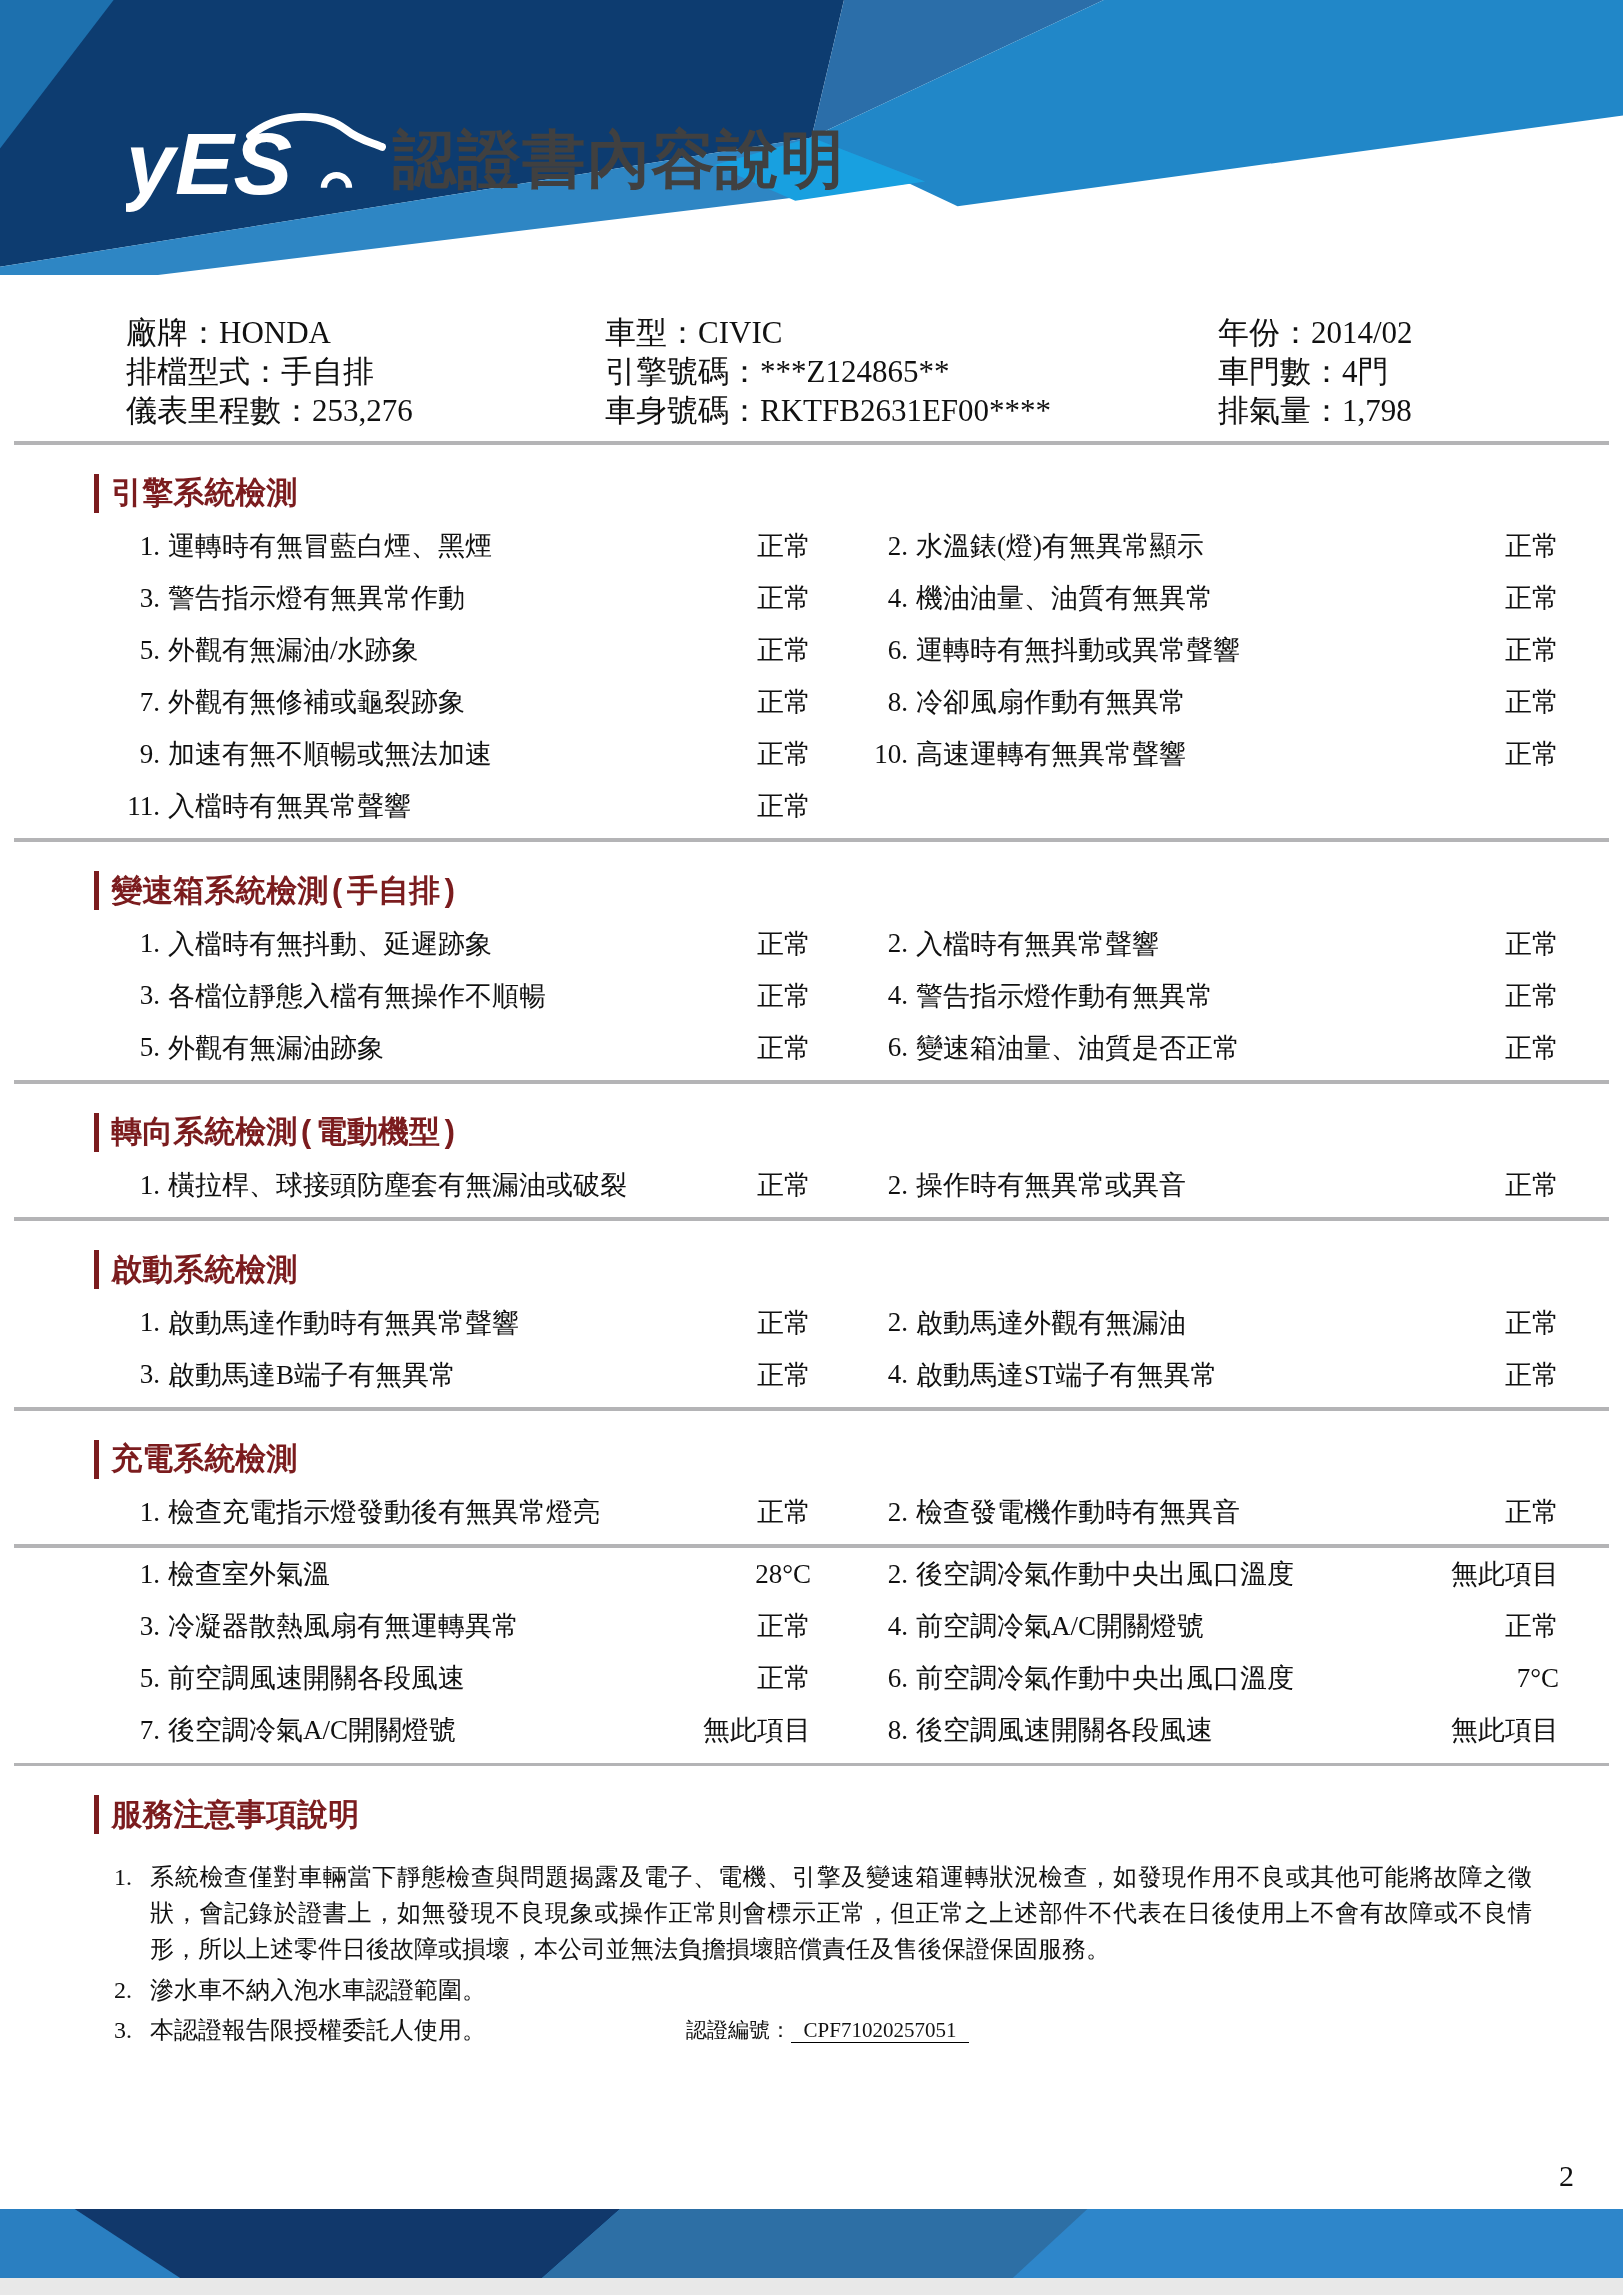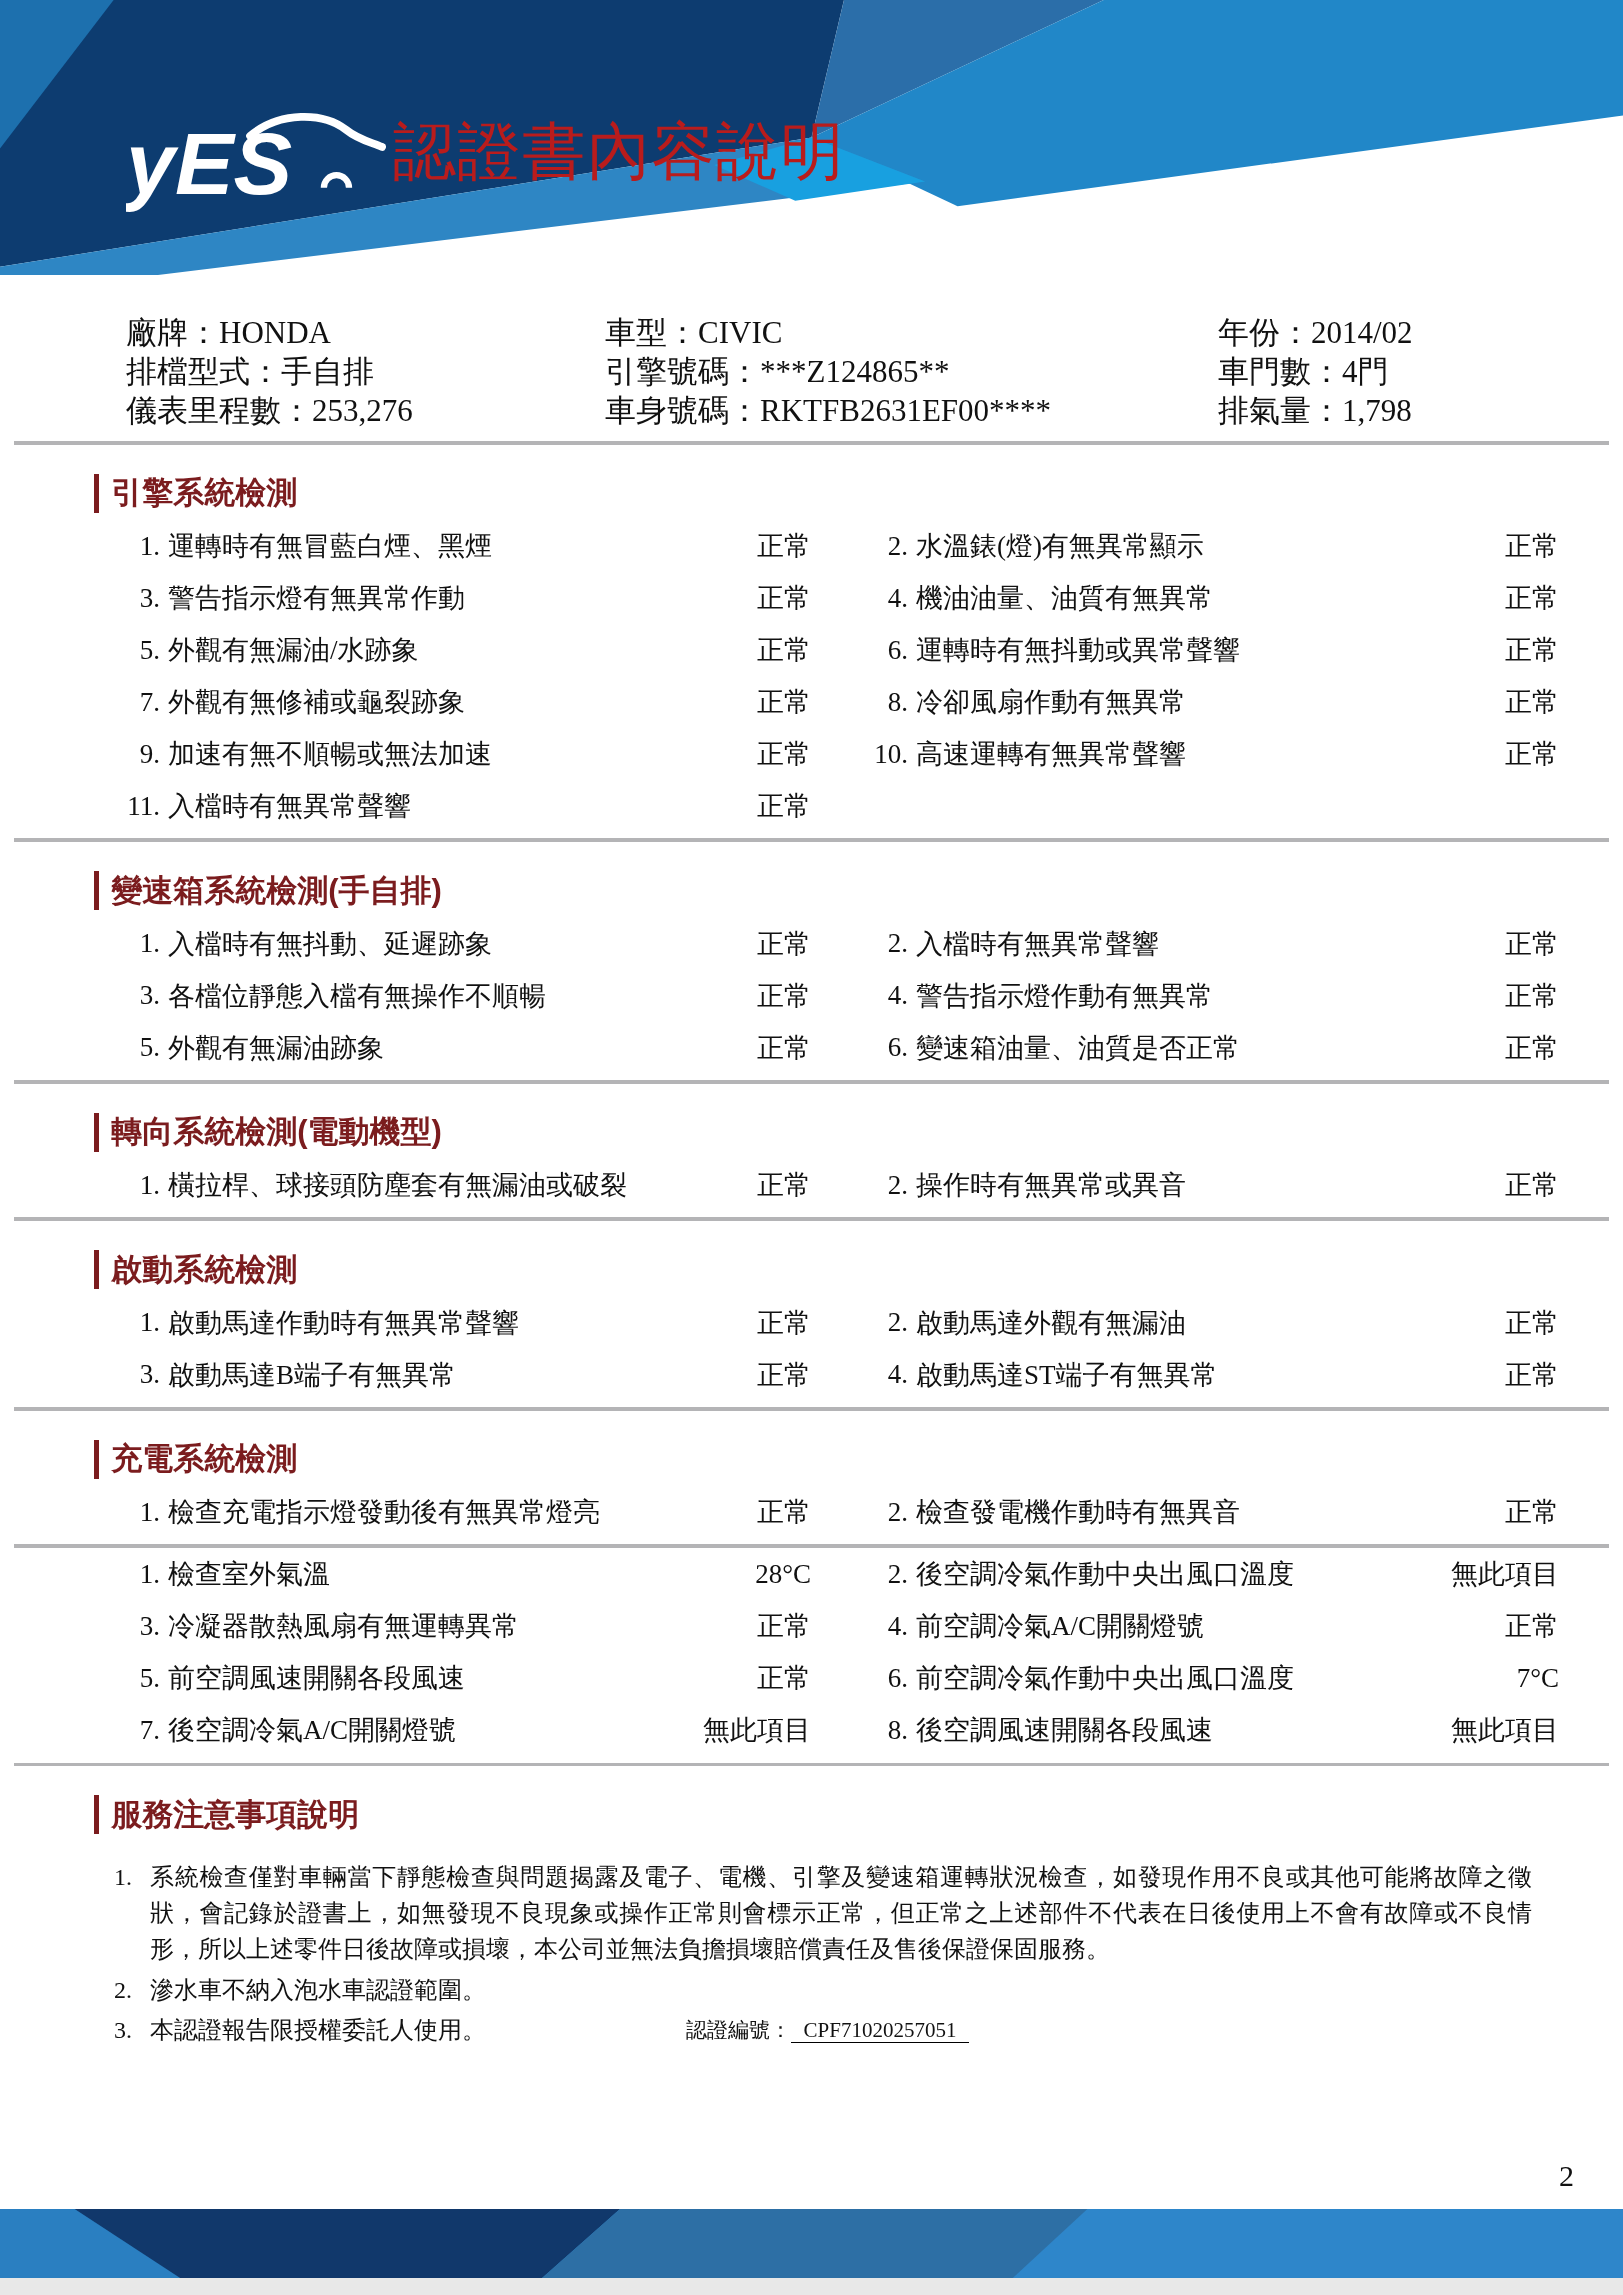--- a/index.html
+++ b/index.html
@@ -9,36 +9,36 @@
   
   .hdr{position:relative;height:275px;background:#fff;overflow:hidden;}
   .shape{position:absolute;inset:0;}
   .s-navy  {background:#0d3c70;clip-path:polygon(0 0,52% 0,50% 50%,0 97%);}
   .s-steel {background:#2b6ea9;clip-path:polygon(52% 0,68% 0,50% 50%);}
   .s-bright{background:#2187c8;clip-path:polygon(68% 0,100% 0,100% 42%,59% 75%,50% 50%);}
   .s-lwedge{background:#2e86c4;clip-path:polygon(0 97%,50% 50%,57% 66%,0 107%);}
   .s-cyan  {background:#18a0e0;clip-path:polygon(44% 60%,50% 50%,57% 66%,49% 73%);}
   .s-corner{background:#1d70ae;clip-path:polygon(0 0,7% 0,0 54%);}
   .logo{position:absolute;left:126px;top:106px;width:251px;height:118px;}
-  .hdr-title{position:absolute;left:393px;top:120px;margin:0;color:#b91c1c;
+  .hdr-title{position:absolute;left:393px;top:128px;margin:0;color:#404040;
              font-family:"Liberation Sans","DejaVu Sans",sans-serif;
-             font-size:63px;font-weight:normal;letter-spacing:1.6px;line-height:1;}
+             font-size:63px;font-weight:bold;letter-spacing:1.6px;line-height:1;}
 
   
   .info{display:grid;grid-template-columns:479px 613px 1fr;
         padding:38px 63px 4.7px 126px;font-size:31px;line-height:39px;}
   .info .cell{white-space:nowrap;}
 
   .sep{height:3.9px;background:#b4b4b6;margin:6.3px 14px 0 14px;}
 
   
   .sec-title-row{display:flex;align-items:center;margin:28px 0 6.3px 94px;height:41px;}
   .bar{width:4.7px;height:39px;background:#7b1c1e;margin-right:12.6px;}
   .sec-title{margin:0;font-size:31px;font-weight:bold;color:#7b1c1e;
-             font-family:Liberation Sans, sans-serif;}
+             font-family:Liberation Mono, monospace;}
   .sec-grid{display:grid;grid-template-columns:1fr 1fr;column-gap:51px;
             margin:0 64px 0 114px;}
   .item{display:flex;align-items:center;height:52px;font-size:27px;}
   .item .num{flex:none;width:46px;text-align:right;margin-right:7.9px;}
   .item .lbl{white-space:nowrap;}
   .item .val{margin-left:auto;text-align:right;white-space:nowrap;}
 
   
   .notes{margin:23.6px 64px 0 114px;}
   .note-row{display:flex;font-size:24px;line-height:36px;margin-top:4.7px;}

